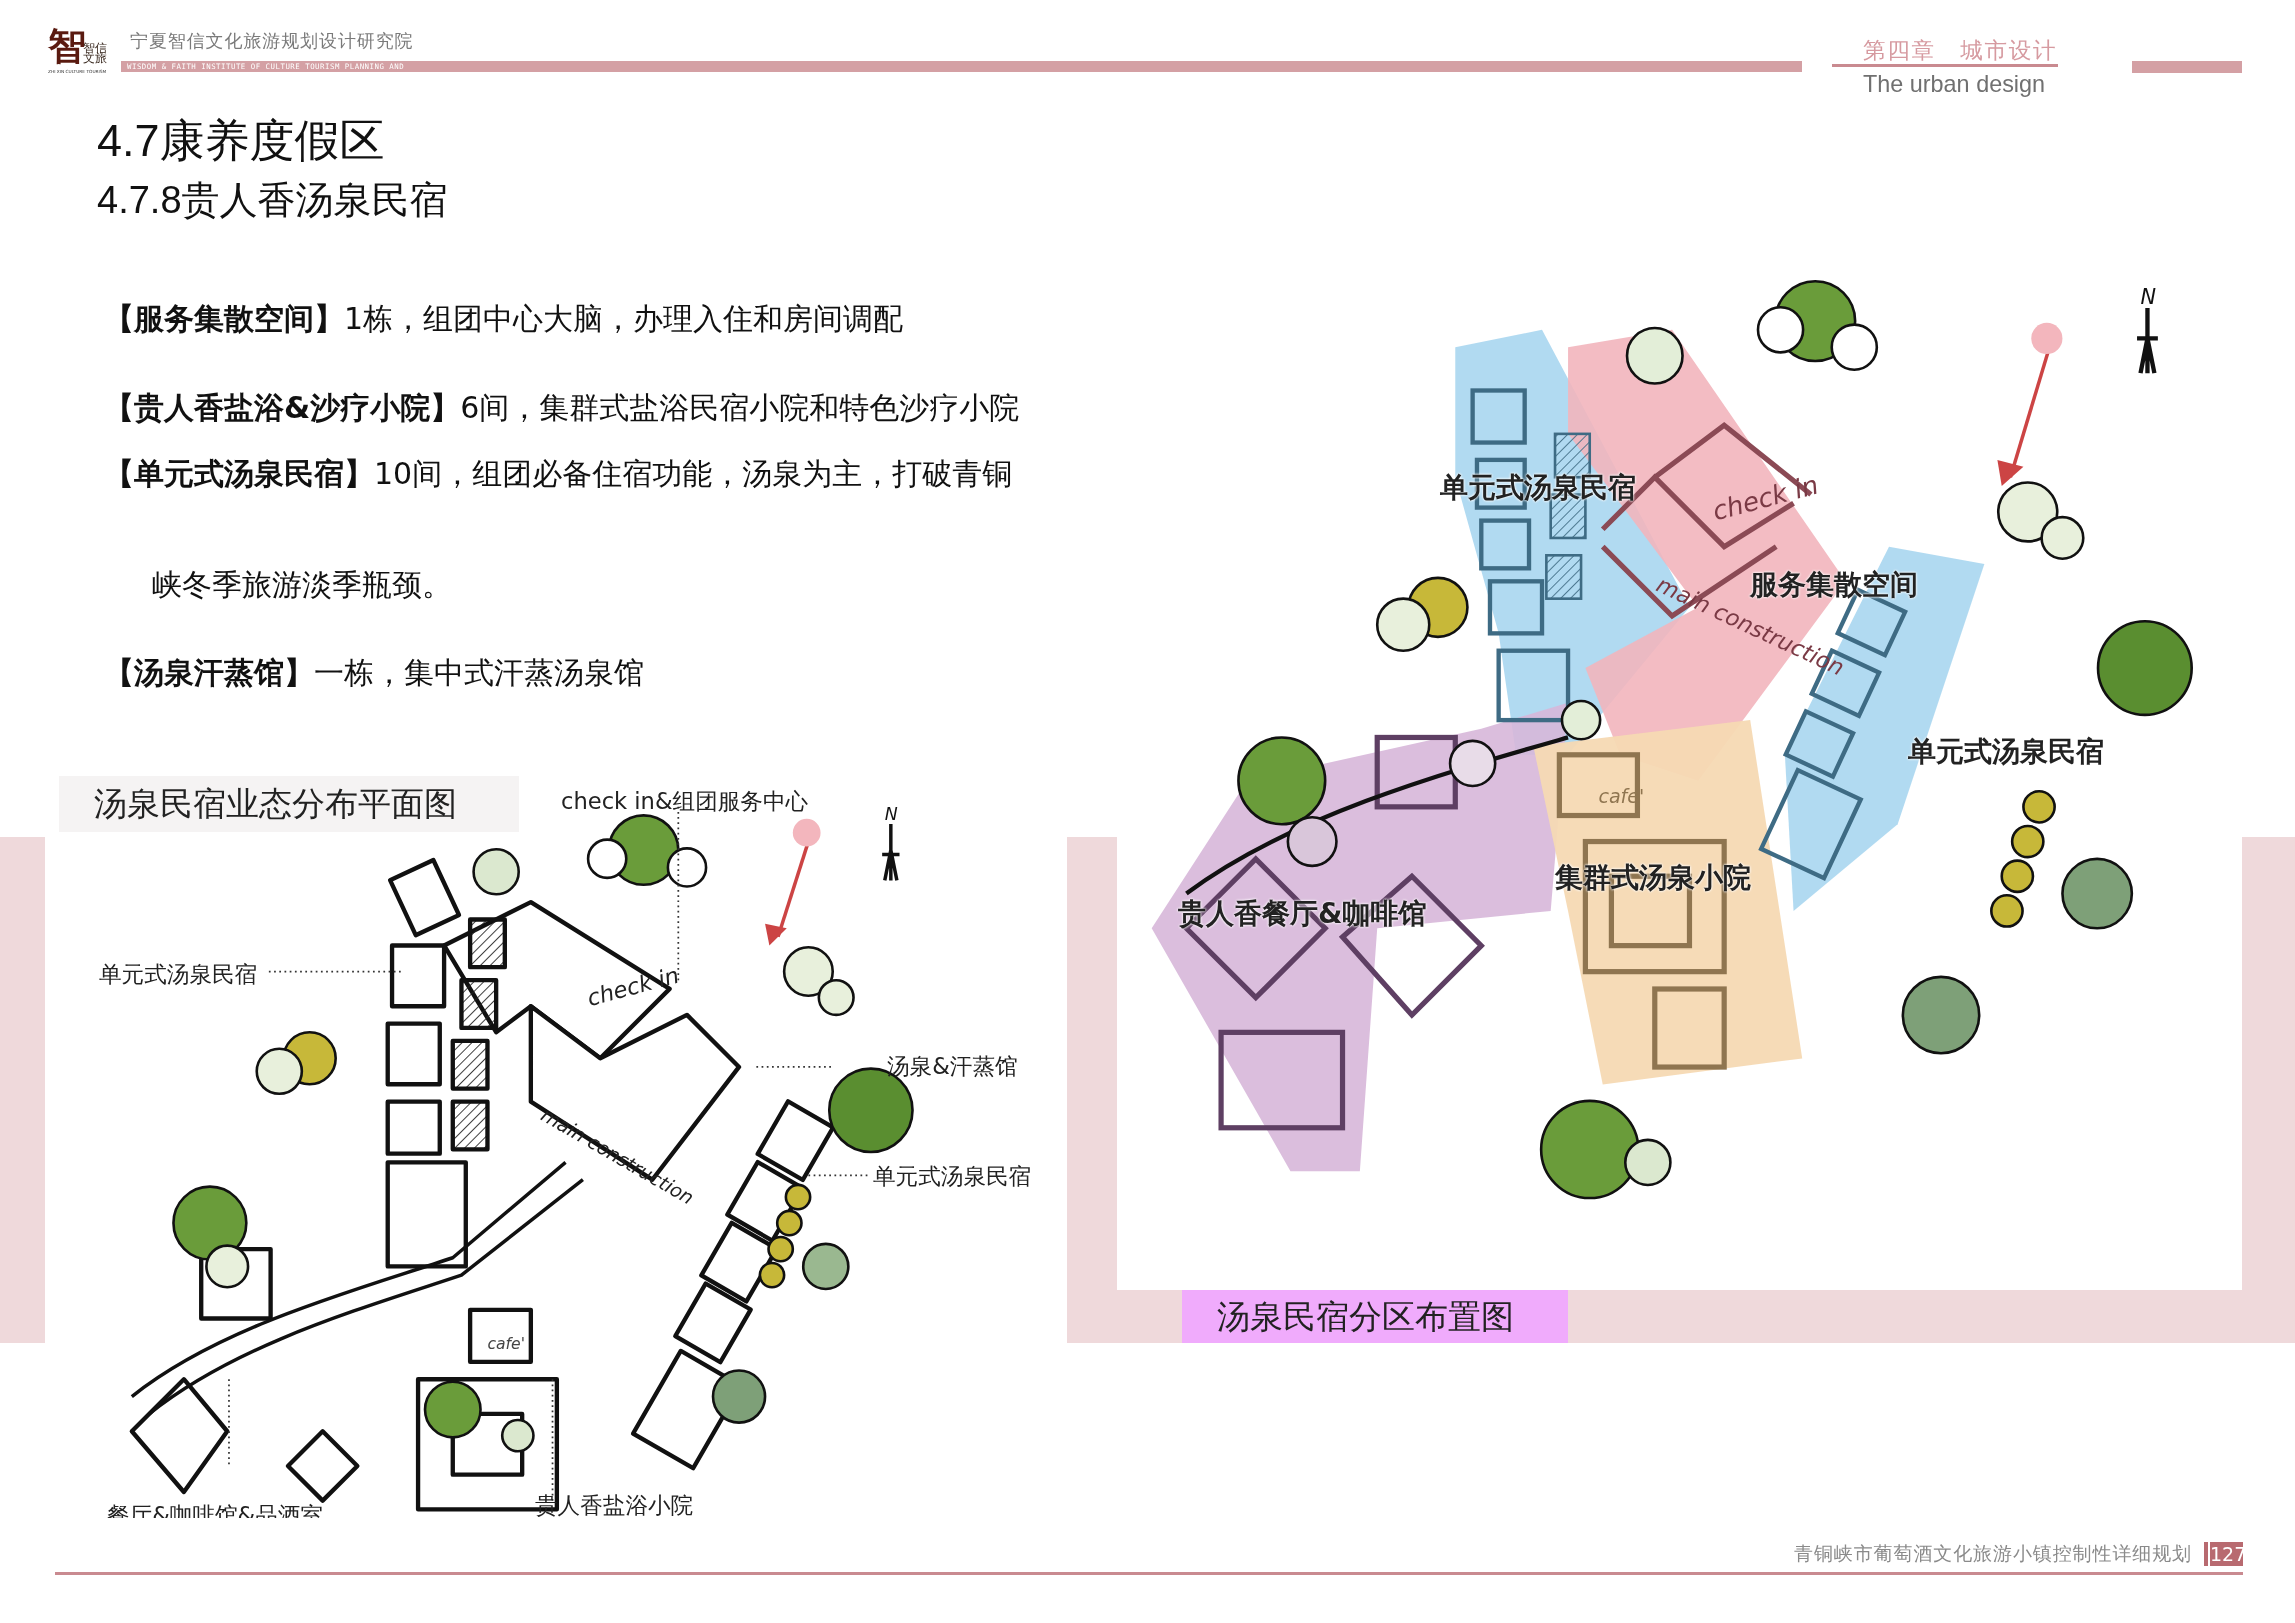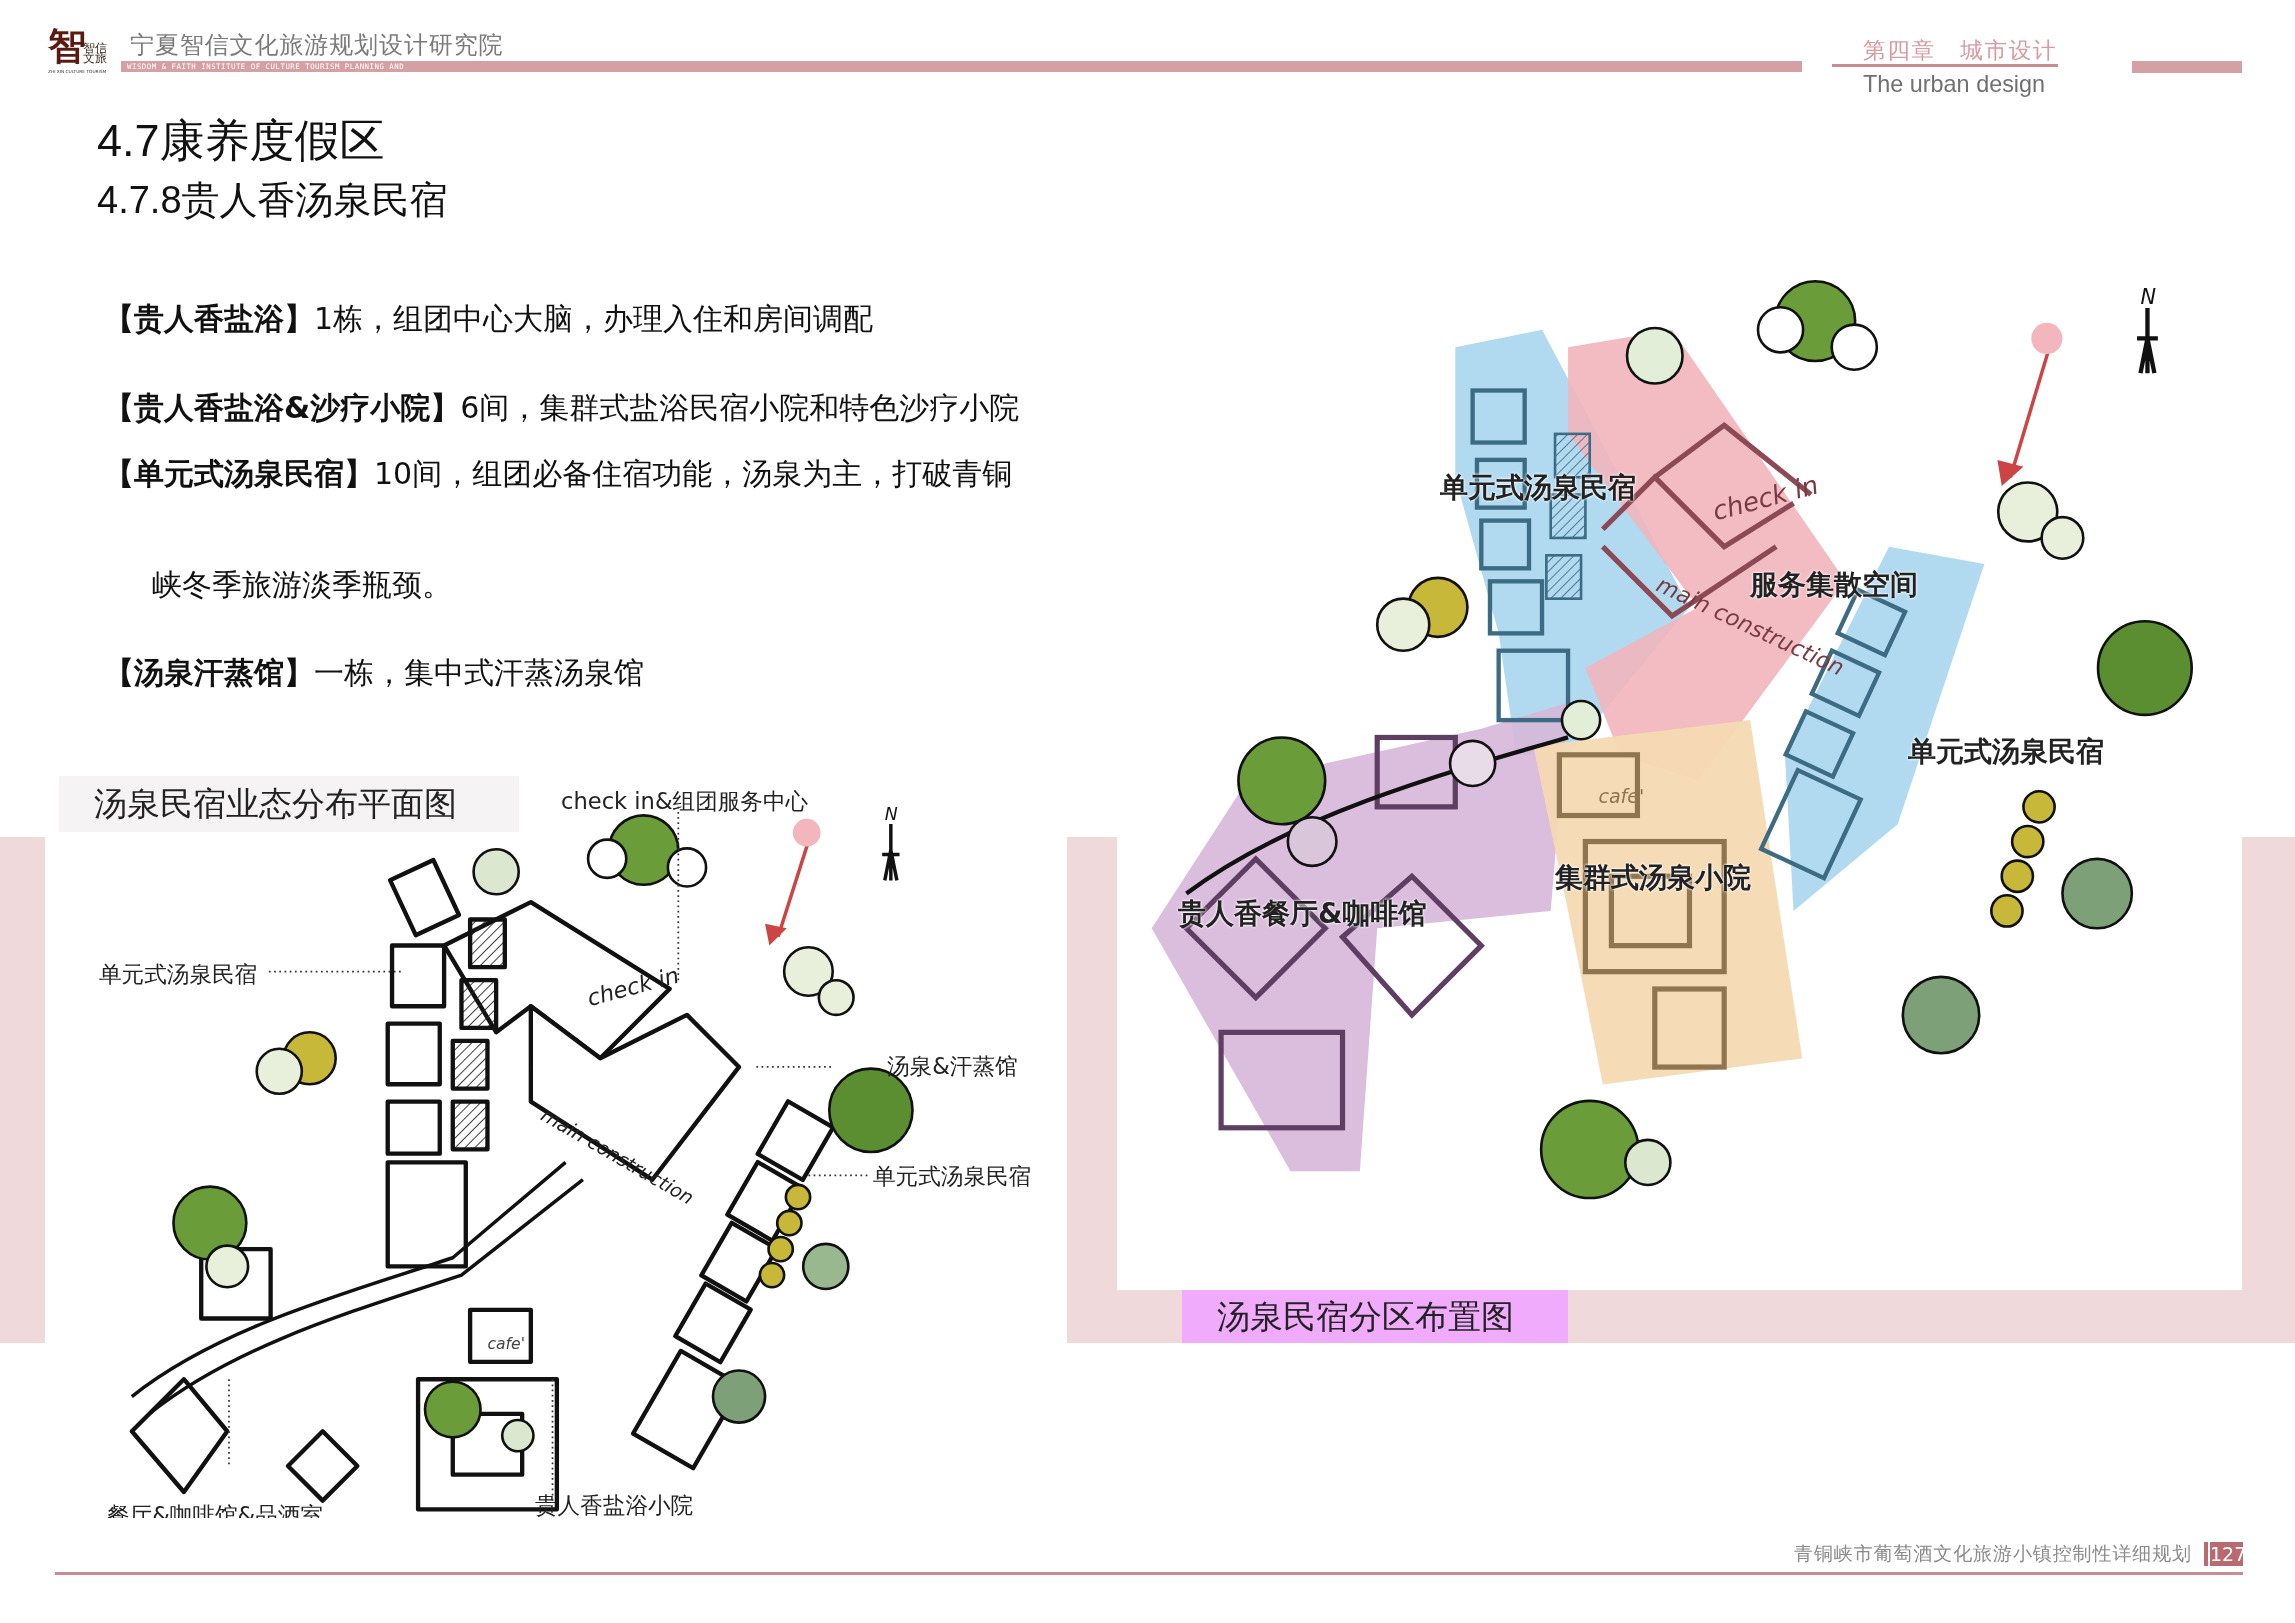--- a/index.html
+++ b/index.html
@@ -3,21 +3,21 @@
 <meta charset="utf-8">
 <style>
   html,body{margin:0;padding:0;}
   body{width:2295px;height:1623px;position:relative;overflow:hidden;background:#ffffff;font-family:"DejaVu Sans","Liberation Sans",sans-serif;color:#111;}
   .abs{position:absolute;}
   
   .logo{left:48px;top:24px;width:69px;height:49px;}
   .logo-glyph{left:0;top:0;font-family:"DejaVu Serif",serif;font-weight:bold;font-size:38px;line-height:43px;color:#5a1a10;}
   .logo-sub{left:35px;top:19px;font-size:12px;color:#3a2a20;line-height:10.4px;}
   .logo-en{left:0;top:45px;font-size:4.3px;color:#333;white-space:nowrap;}
-  .inst-cn{left:130px;top:29px;font-size:24px;color:#7a7a7a;letter-spacing:0.9px;}
+  .inst-cn{left:130px;top:29px;font-size:18px;color:#7a7a7a;letter-spacing:0.9px;}
   .hdr-bar{left:121px;top:61px;width:1681px;height:11.3px;background:#d4a0a4;}
   .inst-en{left:127px;top:62px;font-family:"DejaVu Sans Mono",monospace;font-size:7.4px;color:#ffffff;letter-spacing:0.5px;white-space:nowrap;}
   .chap-cn{left:1863px;top:35px;font-size:22.6px;color:#d69aa0;letter-spacing:1.7px;word-spacing:19px;}
   .chap-line{left:1832px;top:64px;width:226px;height:2.6px;background:#c98a90;}
   .chap-en{left:1863px;top:71px;font-size:23.4px;color:#707070;font-family:"Liberation Sans",sans-serif;}
   .hdr-bar-r{left:2132px;top:61px;width:110px;height:12px;background:#d4a0a4;}
   
   .t1{left:97px;top:113px;font-size:45px;line-height:56px;font-family:"Liberation Sans",sans-serif;}
   .t2{left:97px;top:176px;font-size:38px;line-height:49px;font-family:"Liberation Sans",sans-serif;}
   .para{left:104px;font-size:30px;line-height:38px;white-space:nowrap;}
@@ -50,21 +50,21 @@
 <div class="abs hdr-bar"></div>
 <div class="abs inst-en">WISDOM &amp; FAITH INSTITUTE OF CULTURE TOURISM PLANNING AND</div>
 <div class="abs chap-cn">第四章　城市设计</div>
 <div class="abs chap-line"></div>
 <div class="abs chap-en">The urban design</div>
 <div class="abs hdr-bar-r"></div>
 
 <div class="abs t1">4.7康养度假区</div>
 <div class="abs t2">4.7.8贵人香汤泉民宿</div>
 
-<div class="abs para" style="top:300px;"><b>【贵人香盐浴】</b><span>1栋，组团中心大脑，办理入住和房间调配</span></div>
+<div class="abs para" style="top:300px;"><b>【服务集散空间】</b><span>1栋，组团中心大脑，办理入住和房间调配</span></div>
 <div class="abs para" style="top:389px;"><b>【贵人香盐浴&amp;沙疗小院】</b><span>6间，集群式盐浴民宿小院和特色沙疗小院</span></div>
 <div class="abs para" style="top:455px;"><b>【单元式汤泉民宿】</b><span>10间，组团必备住宿功能，汤泉为主，打破青铜</span></div>
 <div class="abs para" style="top:566px;left:109px;padding-left:43px;"><b></b><span>峡冬季旅游淡季瓶颈。</span></div>
 <div class="abs para" style="top:654px;font-family:Liberation Serif, serif;"><b>【汤泉汗蒸馆】</b><span>一栋，集中式汗蒸汤泉馆</span></div>
 
 <div class="abs band"></div>
 
 <div class="abs lmap">
   <svg width="1022" height="746" viewBox="0 0 1178 860">
     <g fill="none" stroke="#111" stroke-width="5" stroke-linejoin="round">

